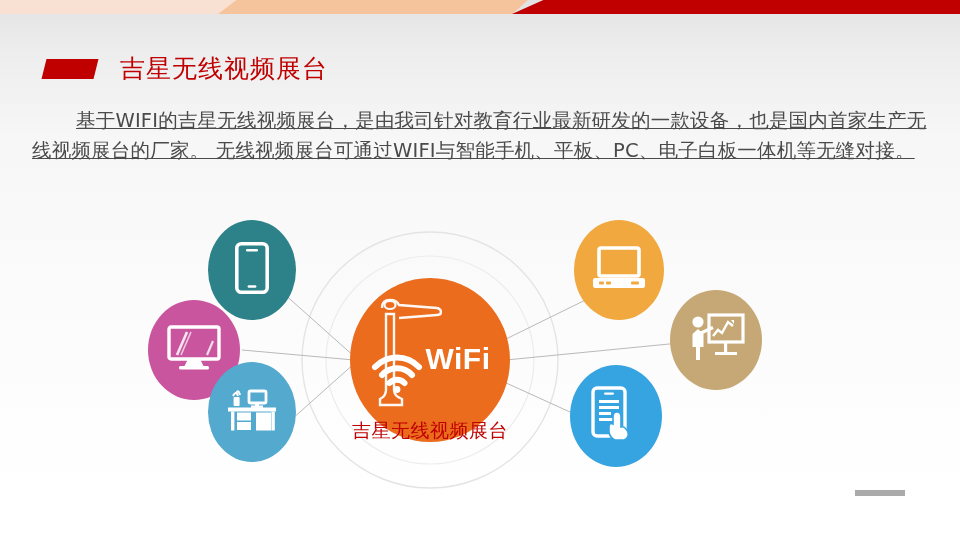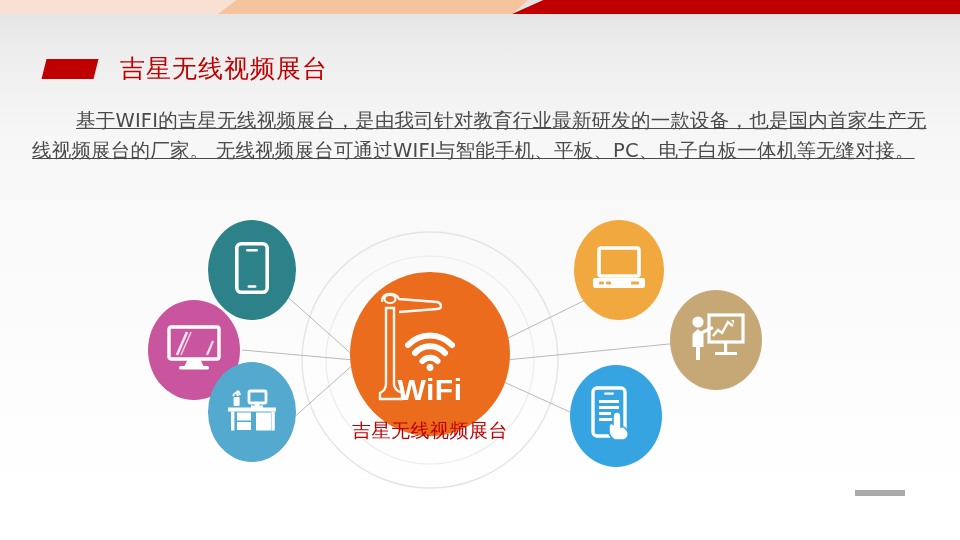--- a/index.html
+++ b/index.html
@@ -106,24 +106,24 @@
   .node svg { position: static; }
 
   .node-phone   { left: 38px;  top: 20px;  width: 88px;  height: 100px; background: #2d8289; }
   .node-monitor { left: -22px; top: 100px; width: 92px;  height: 100px; background: #c9559e; }
   .node-desk    { left: 38px;  top: 162px; width: 88px;  height: 100px; background: #54a9ce; }
   .node-laptop  { left: 404px; top: 20px;  width: 90px;  height: 100px; background: #f0a83f; }
   .node-present { left: 500px; top: 90px;  width: 92px;  height: 100px; background: #c5a876; }
   .node-tablet  { left: 400px; top: 165px; width: 92px;  height: 102px; background: #36a4e0; }
 
   .node-center {
-    left: 180px; top: 72px;
+    left: 180px; top: 78px;
     width: 160px; height: 164px;
     background: #ea6c1c;
-    flex-direction: column;
+    flex-direction: row;
   }
   .wifi-label {
     color: #ffffff;
     font-size: 30px;
     font-weight: bold;
     letter-spacing: 0.5px;
     margin-top: -2px;
     font-family: "Liberation Sans", sans-serif;
   }
   .center-caption {

